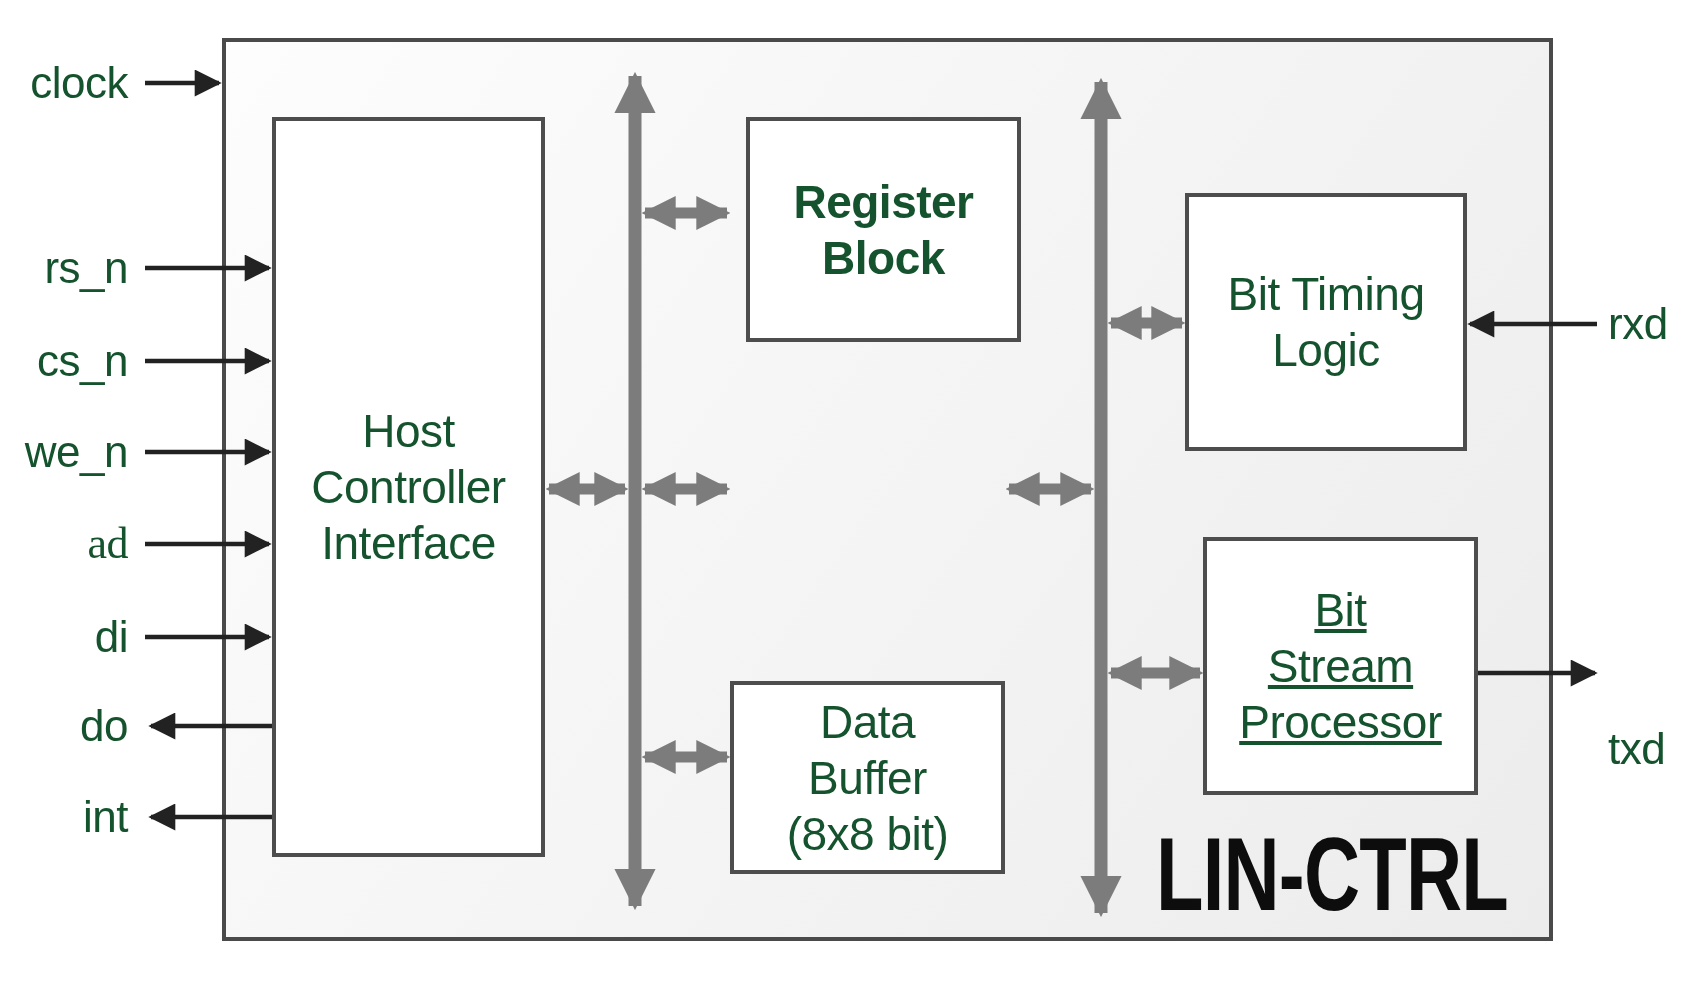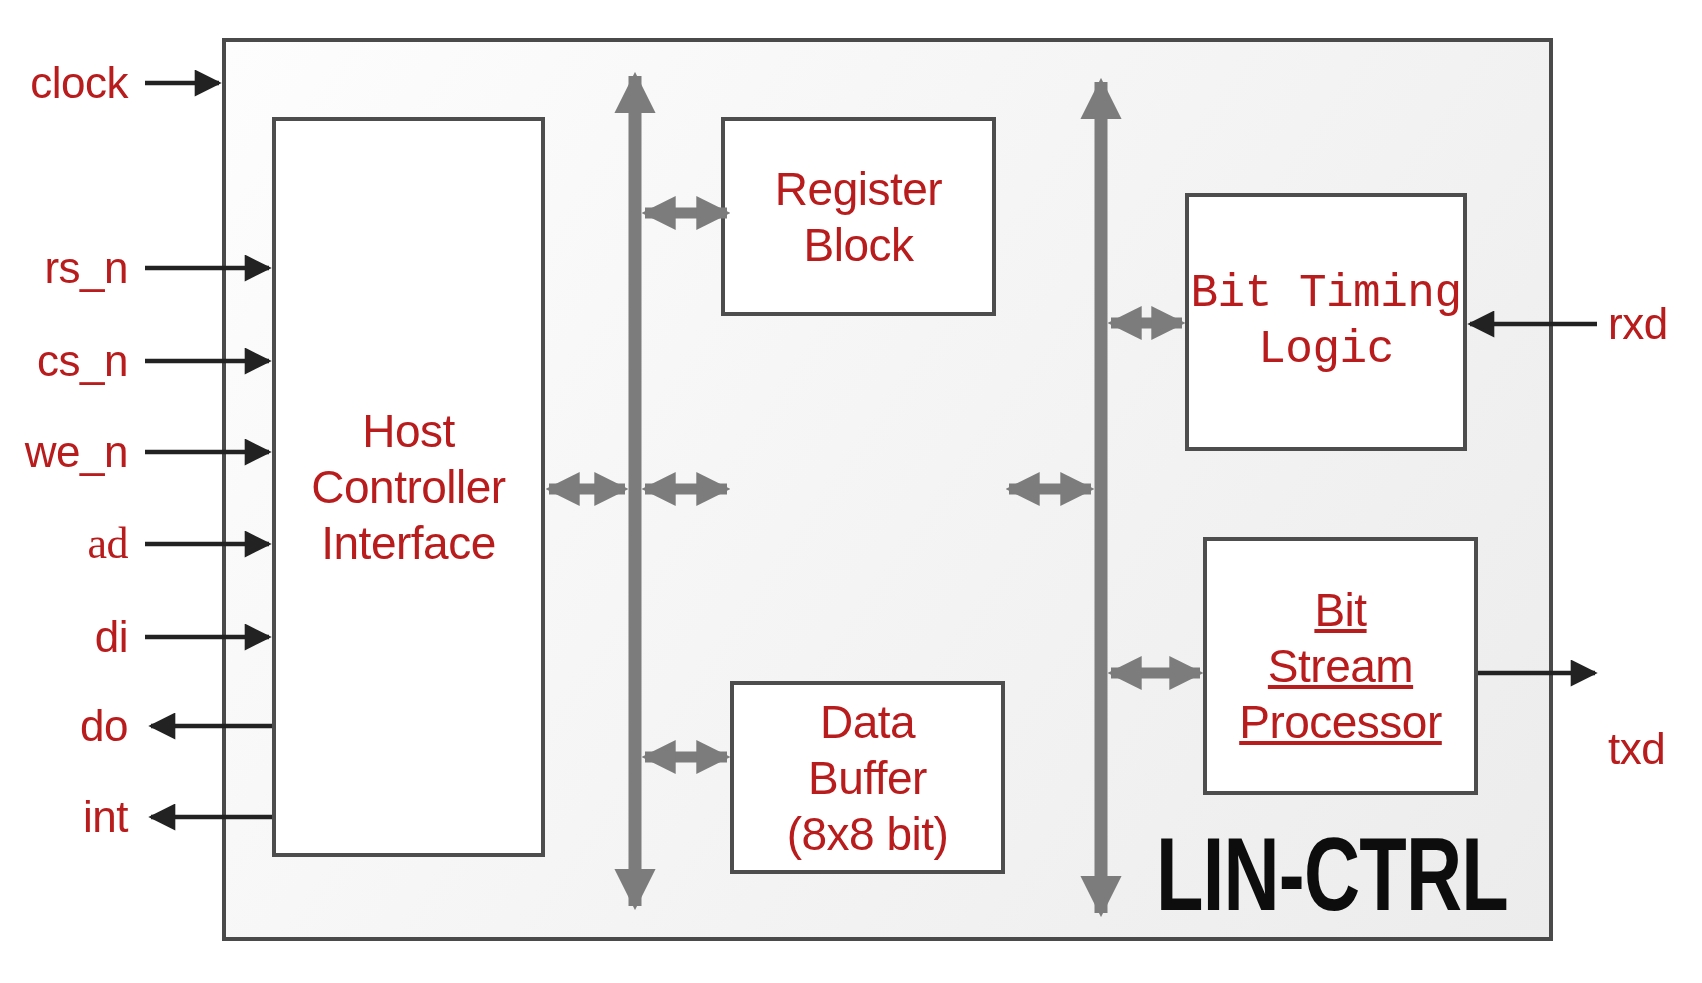--- a/index.html
+++ b/index.html
@@ -1,34 +1,34 @@
 <!DOCTYPE html>
 <html><head>
 <meta charset="utf-8">
 <style>
   html,body{margin:0;padding:0;background:#ffffff;}
   .canvas{
     position:relative;width:1702px;height:983px;background:#ffffff;overflow:hidden;
-    font-family:"Liberation Sans","DejaVu Sans",sans-serif;color:#b91c1c;
+    font-family:"Liberation Sans","DejaVu Sans",sans-serif;color:#14532d;
   }
   .outer-box{
     position:absolute;left:222px;top:38px;width:1331px;height:903px;
     box-sizing:border-box;border:4px solid #4a4a4a;
     background:linear-gradient(125deg,#fdfdfd 0%,#f6f6f6 40%,#ececec 100%);
   }
   .block{
     position:absolute;box-sizing:border-box;border:4px solid #4d4d4d;background:#ffffff;
     display:flex;align-items:center;justify-content:center;text-align:center;
     font-size:46px;line-height:56px;letter-spacing:-0.5px;white-space:pre-line;
   }
   .block-hci{left:272px;top:117px;width:273px;height:740px;}
-  .block-register{left:721px;top:117px;width:275px;height:199px;}
+  .block-register{left:746px;top:117px;width:275px;height:225px;font-weight:bold;}
   .block-fsm{left:730px;top:395px;width:275px;height:192px;}
   .block-buffer{left:730px;top:681px;width:275px;height:193px;}
-  .block-bittiming{left:1185px;top:193px;width:282px;height:258px;font-family:Liberation Mono, monospace;}
+  .block-bittiming{left:1185px;top:193px;width:282px;height:258px;}
   .block-bitstream{left:1203px;top:537px;width:275px;height:258px;text-decoration:underline;}
   .sig-label{
     position:absolute;height:50px;line-height:50px;font-size:44px;letter-spacing:-0.5px;
     white-space:nowrap;
   }
   .sig-left{left:18px;width:110px;text-align:right;}
   .sig-right{left:1608px;width:94px;text-align:left;}
   .lbl-clock{top:58px;} .lbl-rsn{top:243px;} .lbl-csn{top:336px;} .lbl-wen{top:427px;}
   .lbl-ad{top:519px;font-family:Liberation Serif, serif;} .lbl-di{top:612px;} .lbl-do{top:701px;} .lbl-int{top:792px;}
   .lbl-rxd{top:299px;} .lbl-txd{top:676px;margin-top:48px;}

